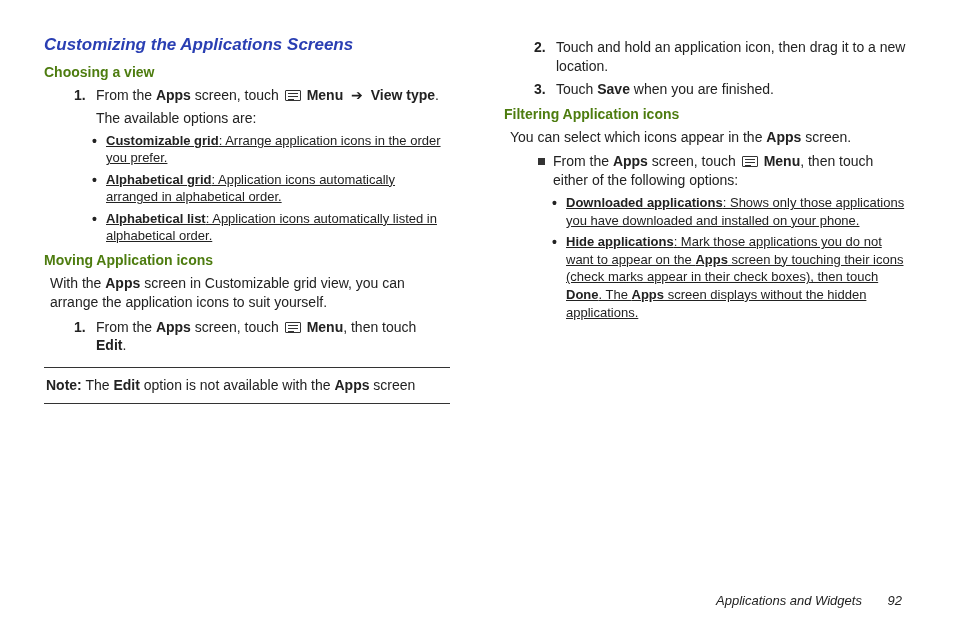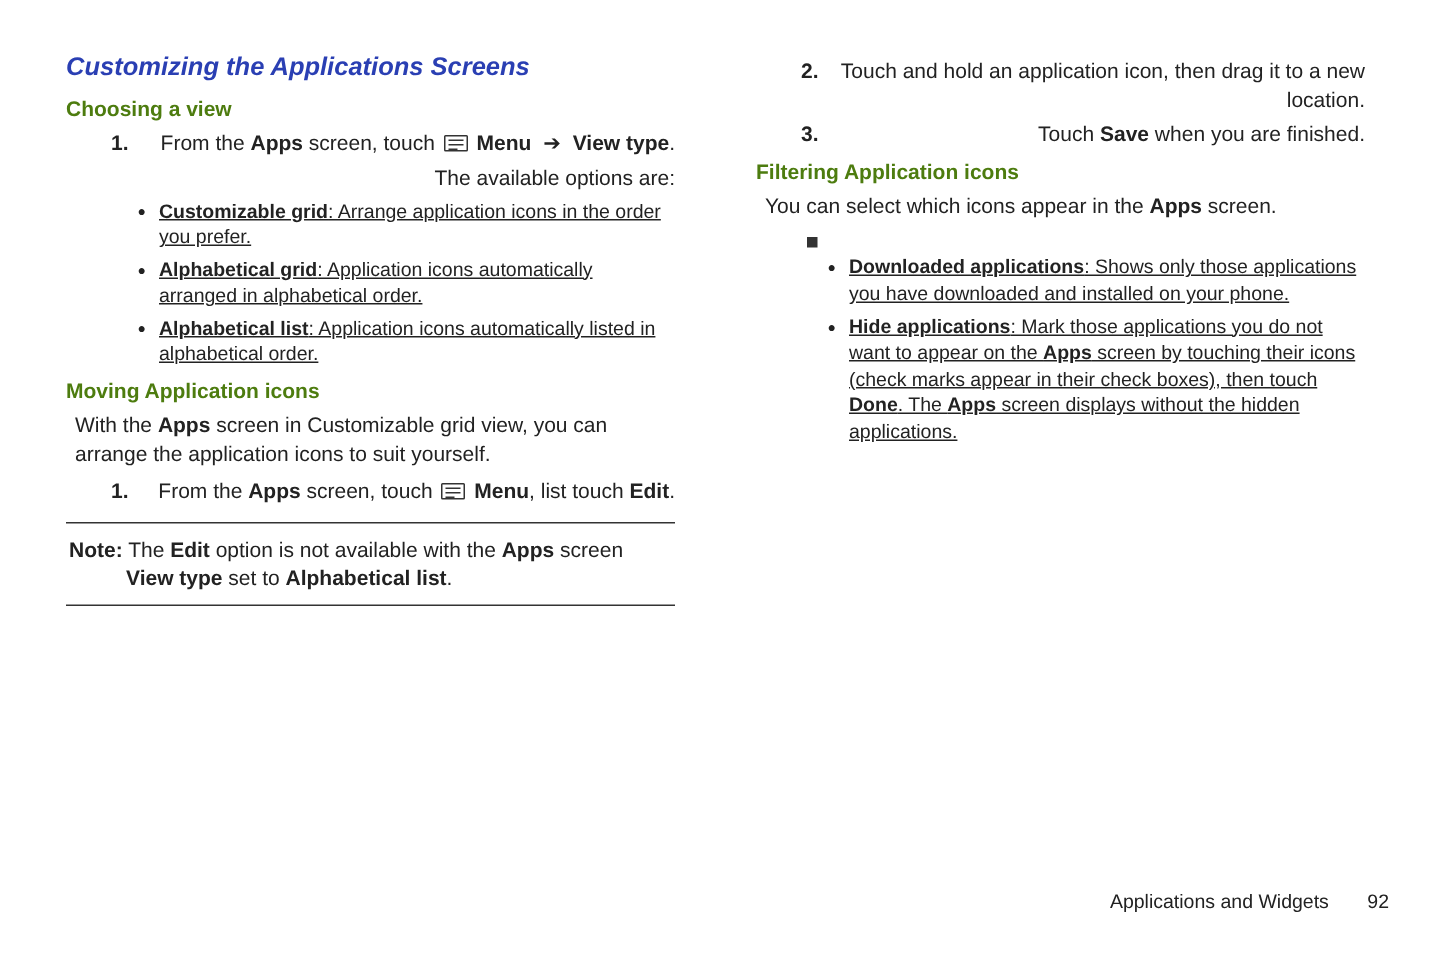--- a/index.html
+++ b/index.html
@@ -5,38 +5,38 @@
   * { box-sizing: border-box; margin: 0; padding: 0; }
   html, body { width: 954px; height: 636px; background: #fff; font-family: Arial, Helvetica, sans-serif; color: #222; }
   .page { display: flex; padding: 34px 44px 10px 44px; gap: 54px; }
   .col { width: 420px; font-size: 14px; line-height: 1.35; }
   .h1 { font-style: italic; font-weight: bold; color: #2a3fb3; font-size: 17px; margin-bottom: 6px; }
   .h2 { font-weight: bold; color: #4d7c0f; font-size: 14px; margin: 6px 0 4px 0; }
   .para { margin: 4px 0 6px 6px; }
   .ol { margin: 2px 0 4px 0; }
   .li { display: flex; align-items: flex-start; margin: 4px 0; padding-left: 28px; }
   .num { font-weight: bold; width: 22px; flex: none; margin-left: 2px; }
-  .li .body { flex: 1; text-align: right; }
-  .sub { margin: 4px 0 2px 36px; text-align: right; }
+  .li .body { flex: 1; }
+  .sub { margin: 4px 0 2px 36px; }
   .bul-line { display: flex; align-items: flex-start; margin: 4px 0; padding-left: 48px; }
   .dot { flex: none; width: 14px; font-weight: bold; }
   .bul-body { flex: 1; font-size: 13px; line-height: 1.35; text-decoration: underline; }
   .menu-icon { display: inline-block; width: 16px; height: 11px; border: 1px solid #333; border-radius: 1px; vertical-align: -1px; position: relative; margin: 0 2px; }
   .menu-icon::before, .menu-icon::after { content: ""; position: absolute; left: 2px; right: 2px; height: 1px; background: #333; }
   .menu-icon::before { top: 2px; box-shadow: 0 3px 0 #333; }
   .menu-icon::after { top: 8px; width: 6px; }
   .arrow { margin: 0 4px; }
   .note-box { border-top: 1px solid #333; border-bottom: 1px solid #333; margin: 12px 0 0 0; padding: 8px 2px; font-size: 14px; }
   .note-lbl { font-weight: bold; text-align: center; }
   .note-body { display: inline; }
   .note-indent { display: block; margin-left: 38px; }
   .sq { display:inline-block; width:7px; height:7px; background:#333; margin: 6px 8px 0 6px; flex:none; }
   .sq-line { display:flex; align-items:flex-start; padding-left: 28px; margin: 4px 0;}
   .sq-line .body { flex:1; }
-  .footer { position: absolute; bottom: 28px; right: 28px; font-size: 13px; }
+  .footer { position: absolute; bottom: 28px; right: 52px; font-size: 13px; font-style: italic; }
   .footer .pn { margin-left: 22px; }
   b { font-weight: bold; }
 </style>
 </head>
 <body>
 
 <div class="page">
 
   <div class="col">
     <div class="h1">Customizing the Applications Screens</div>
@@ -68,32 +68,29 @@
 
     <div class="h2">Moving Application icons</div>
     <div class="para">
       <span>With the </span><b>Apps</b><span> screen in Customizable grid view, you can arrange the application icons to suit yourself.</span>
     </div>
 
     <div class="ol">
       <div class="li">
         <span class="num">1.</span>
         <span class="body">
-          <span>From the </span><b>Apps</b><span> screen, touch </span><span class="menu-icon"></span> <b>Menu</b><span>, list touch </span><b>Edit</b>.
+          <span>From the </span><b>Apps</b><span> screen, touch </span><span class="menu-icon"></span> <b>Menu</b><span>, then touch </span><b>Edit</b>.
         </span>
       </div>
     </div>
 
     <div class="note-box">
       <span class="note-lbl">Note:</span>
       <span class="note-body">
         <span>The </span><b>Edit</b><span> option is not available with the </span><b>Apps</b><span> screen </span>
-      </span>
-      <span class="note-indent">
-        <b>View type</b><span> set to </span><b>Alphabetical list</b>.
       </span>
     </div>
   </div>
 
   <div class="col">
     <div class="ol">
       <div class="li">
         <span class="num">2.</span>
         <span class="body">Touch and hold an application icon, then drag it to a new location.</span>
       </div>
@@ -105,20 +102,23 @@
       </div>
     </div>
 
     <div class="h2">Filtering Application icons</div>
     <div class="para">
       <span>You can select which icons appear in the </span><b>Apps</b><span> screen.</span>
     </div>
 
     <div class="sq-line">
       <span class="sq"></span>
+      <span class="body">
+        <span>From the </span><b>Apps</b><span> screen, touch </span><span class="menu-icon"></span> <b>Menu</b><span>, then touch either of the following options:</span>
+      </span>
     </div>
 
     <div class="bul-line">
       <span class="dot">•</span>
       <span class="bul-body"><b>Downloaded applications</b><span>: Shows only those applications you have downloaded and installed on your phone.</span></span>
     </div>
     <div class="bul-line">
       <span class="dot">•</span>
       <span class="bul-body">
         <b>Hide applications</b><span>: Mark those applications you do not want to appear on the </span><b>Apps</b><span> screen by touching their icons (check marks appear in their check boxes), then touch </span><b>Done</b><span>. The </span><b>Apps</b><span> screen displays without the hidden applications.</span>

